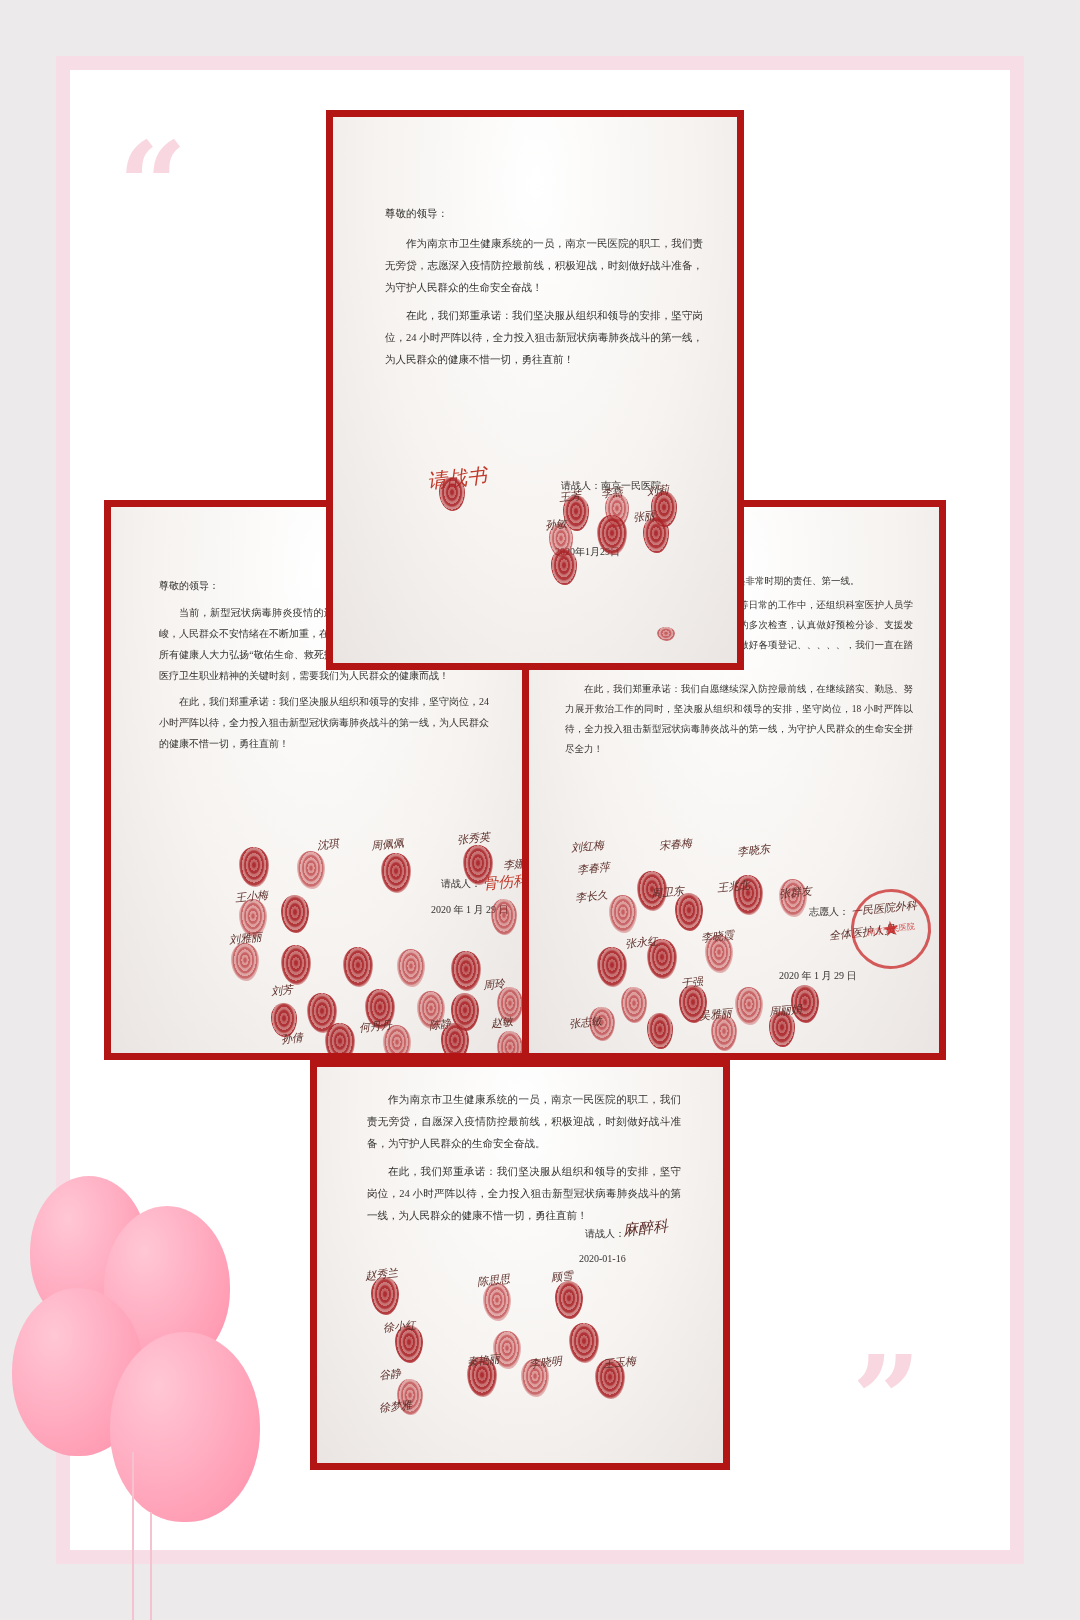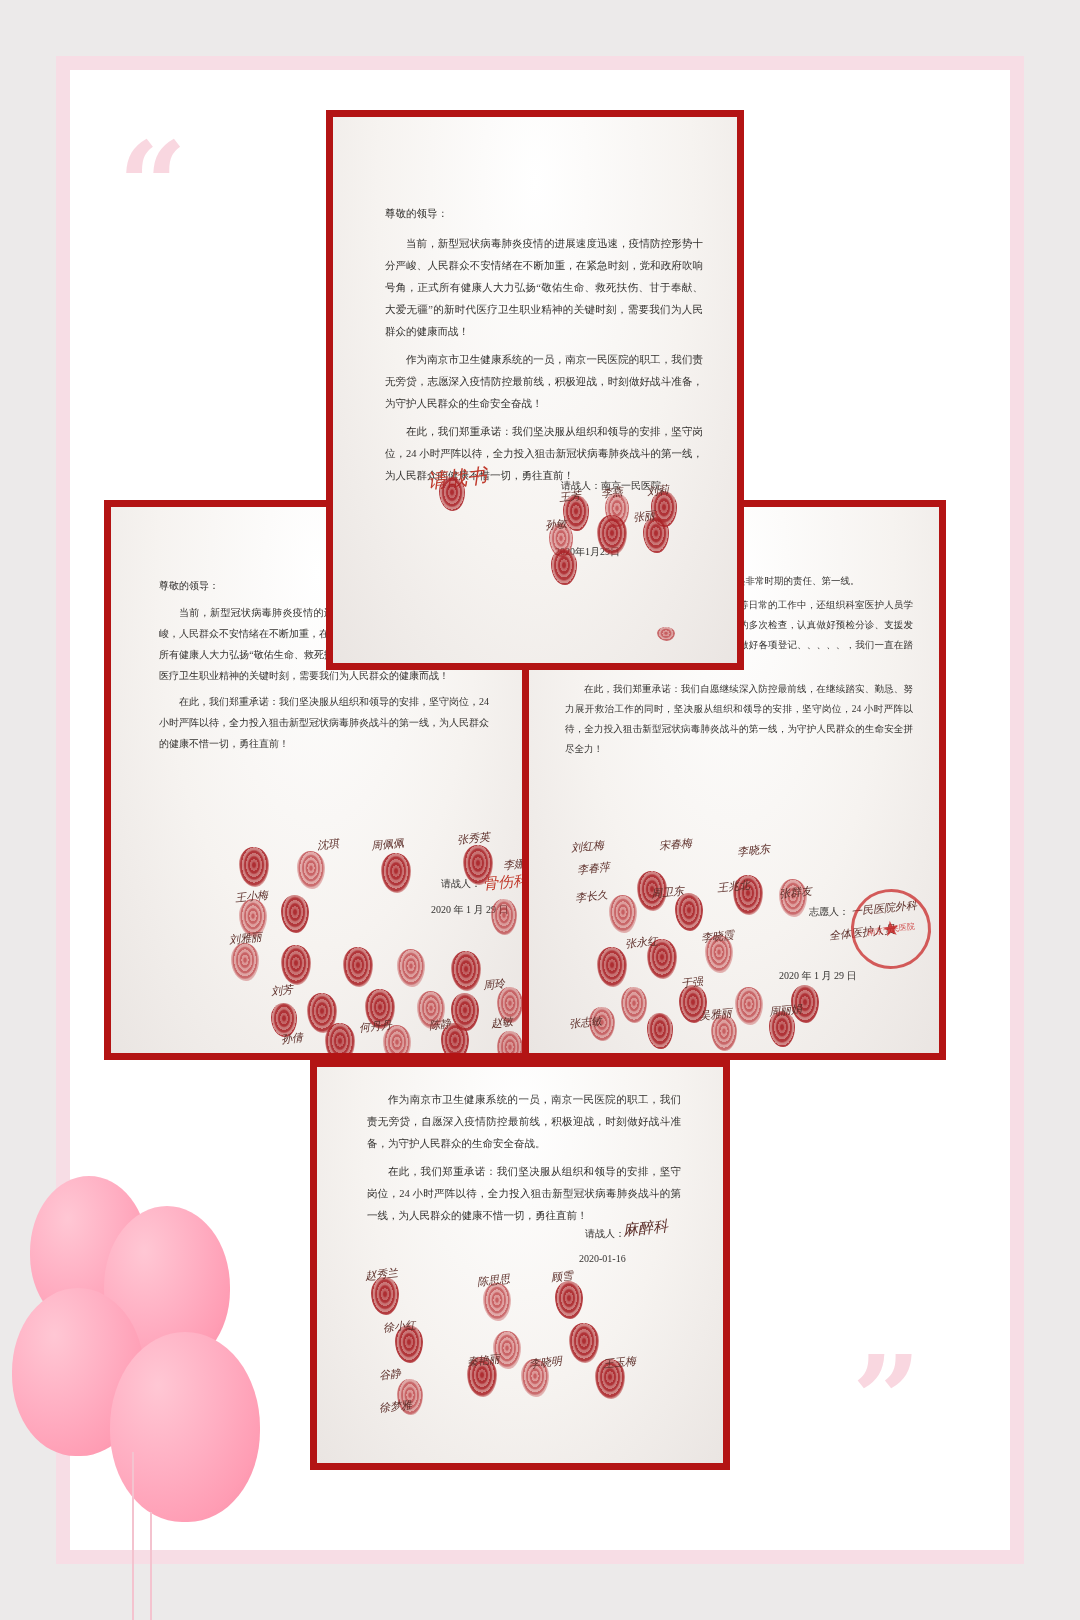--- a/index.html
+++ b/index.html
@@ -241,21 +241,21 @@
   <div class="handwriting hw-sm hw-dark" style="position:absolute;left:170px;top:524px;">孙倩</div>
   <div class="handwriting hw-sm hw-dark" style="position:absolute;left:372px;top:470px;">周玲</div>
 </div>
 
 <div class="card red-border" id="card-right">
   <div class="card-inner"></div>
   <div class="doc-title">书</div>
   <div class="body">
     <p class="doc-p">在这个人民群众最需要我们的肩膀扛起非常时期的责任、第一线。</p>
     <p class="doc-p">里，我们仍然奋战在临床一线，伤口等日常的工作中，还组织科室医护人员学习新冠肺炎的最新相关知识并迎接卫计委的多次检查，认真做好预检分诊、支援发热门诊、筛选和处理 100 余例发热患者并做好各项登记、、、、、，我们一直在踏实、勤恳、努力的工作着。</p>
-    <p class="doc-p">在此，我们郑重承诺：我们自愿继续深入防控最前线，在继续踏实、勤恳、努力展开救治工作的同时，坚决服从组织和领导的安排，坚守岗位，24 小时严阵以待，全力投入狙击新型冠状病毒肺炎战斗的第一线，为守护人民群众的生命安全拼尽全力！</p>
+    <p class="doc-p">在此，我们郑重承诺：我们自愿继续深入防控最前线，在继续踏实、勤恳、努力展开救治工作的同时，坚决服从组织和领导的安排，坚守岗位，18 小时严阵以待，全力投入狙击新型冠状病毒肺炎战斗的第一线，为守护人民群众的生命安全拼尽全力！</p>
   </div>
   <div class="sign-block sign-line" style="left:280px;top:398px;">志愿人：</div>
   <div class="sign-block handwriting hw-sm hw-dark" style="left:322px;top:394px;">一民医院外科</div>
   <div class="sign-block handwriting hw-sm hw-dark" style="left:300px;top:418px;">全体医护人员</div>
   <div class="sign-block sign-line" style="left:250px;top:462px;">2020 年 1 月 29 日</div>
 
   <div class="stamp" style="left:322px;top:382px;">
     <span class="txt">南京一民医院</span>
     <span class="star">★</span>
   </div>
@@ -290,21 +290,20 @@
   <div class="handwriting hw-sm hw-dark" style="position:absolute;left:40px;top:508px;">张志敏</div>
   <div class="handwriting hw-sm hw-dark" style="position:absolute;left:170px;top:500px;">吴雅丽</div>
   <div class="handwriting hw-sm hw-dark" style="position:absolute;left:240px;top:496px;">周丽娟</div>
 </div>
 
 <div class="card red-border" id="card-top">
   <div class="card-inner"></div>
   <div class="doc-title">请战书</div>
   <div class="body">
     <div class="doc-salutation" style="font-size:10.5px;margin-bottom:8px;">尊敬的领导：</div>
-    <p class="doc-p">当前，新型冠状病毒肺炎疫情的进展速度迅速，疫情防控形势十分严峻、人民群众不安情绪在不断加重，在紧急时刻，党和政府吹响号角，正式所有健康人大力弘扬“敬佑生命、救死扶伤、甘于奉献、大爱无疆”的新时代医疗卫生职业精神的关键时刻，需要我们为人民群众的健康而战！</p>
     <p class="doc-p">作为南京市卫生健康系统的一员，南京一民医院的职工，我们责无旁贷，志愿深入疫情防控最前线，积极迎战，时刻做好战斗准备，为守护人民群众的生命安全奋战！</p>
     <p class="doc-p">在此，我们郑重承诺：我们坚决服从组织和领导的安排，坚守岗位，24 小时严阵以待，全力投入狙击新冠状病毒肺炎战斗的第一线，为人民群众的健康不惜一切，勇往直前！</p>
   </div>
   <div class="sign-block handwriting hw-lg" style="left:94px;top:348px;">请战书</div>
   <div class="sign-block sign-line" style="left:228px;top:362px;">请战人：</div>
   <div class="sign-block sign-line" style="left:268px;top:362px;">南京一民医院</div>
   <div class="sign-block sign-line" style="left:222px;top:428px;">2020年1月29日</div>
 
   <div class="fp dense" style="left:106px;top:360px;width:26px;height:34px;"></div>
   <div class="fp dense" style="left:230px;top:378px;width:26px;height:36px;"></div>

